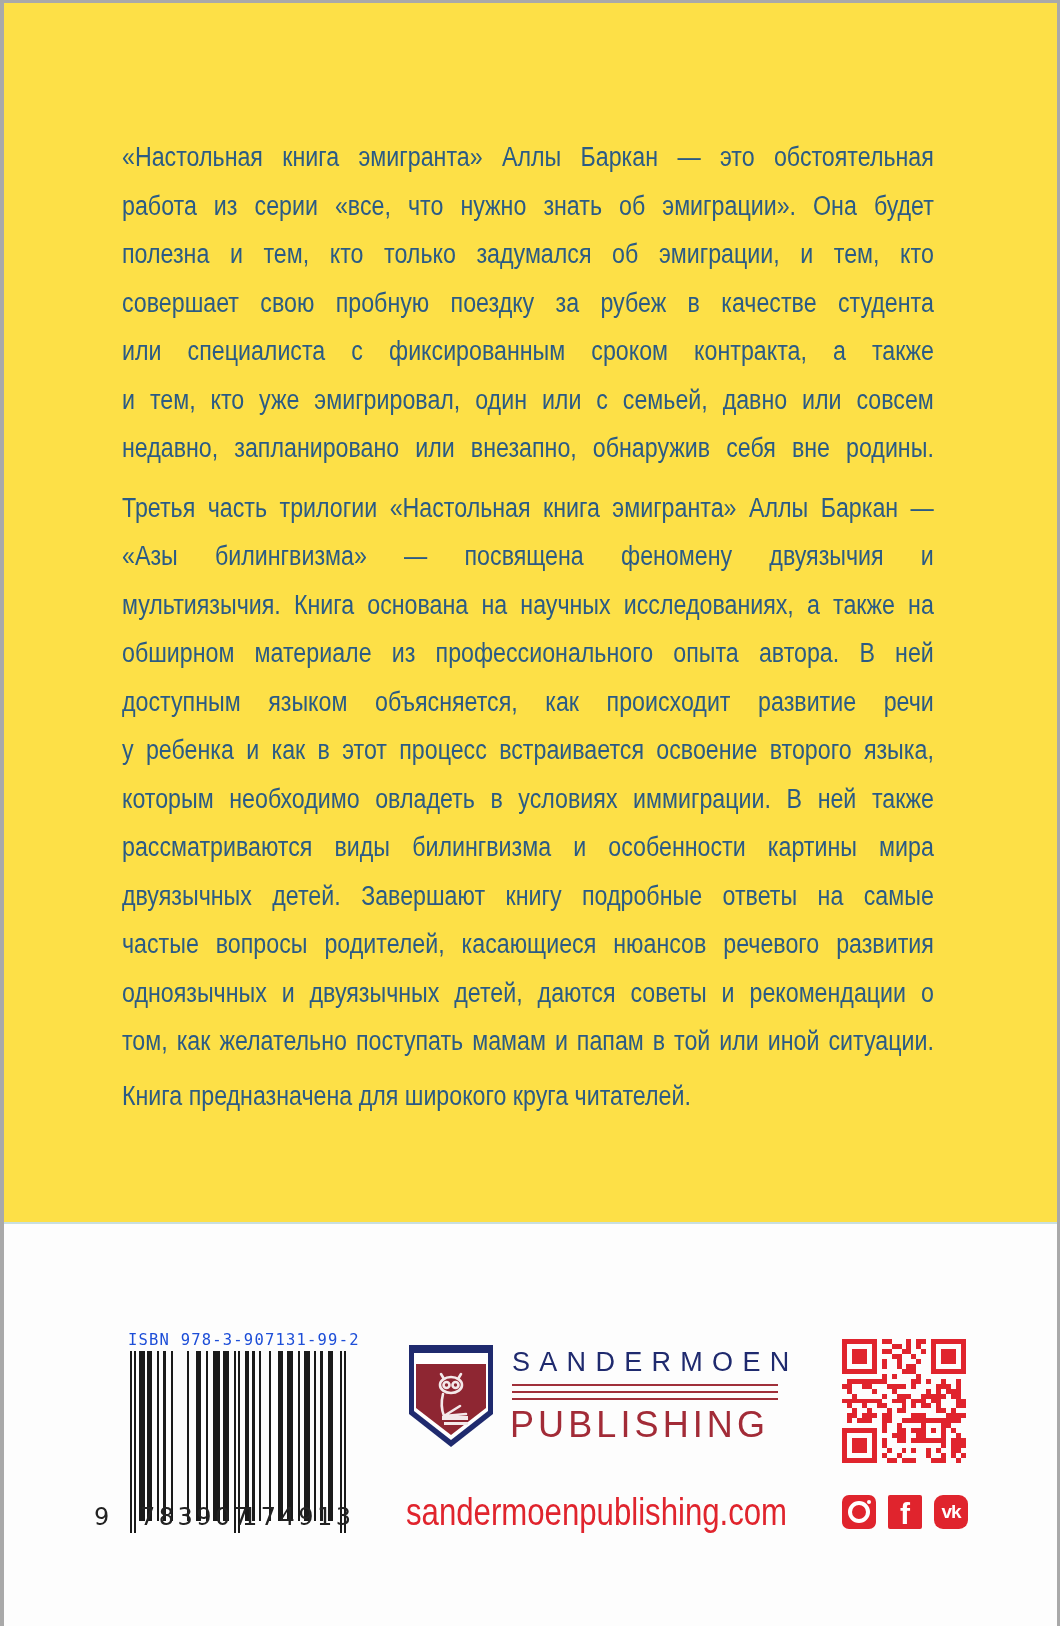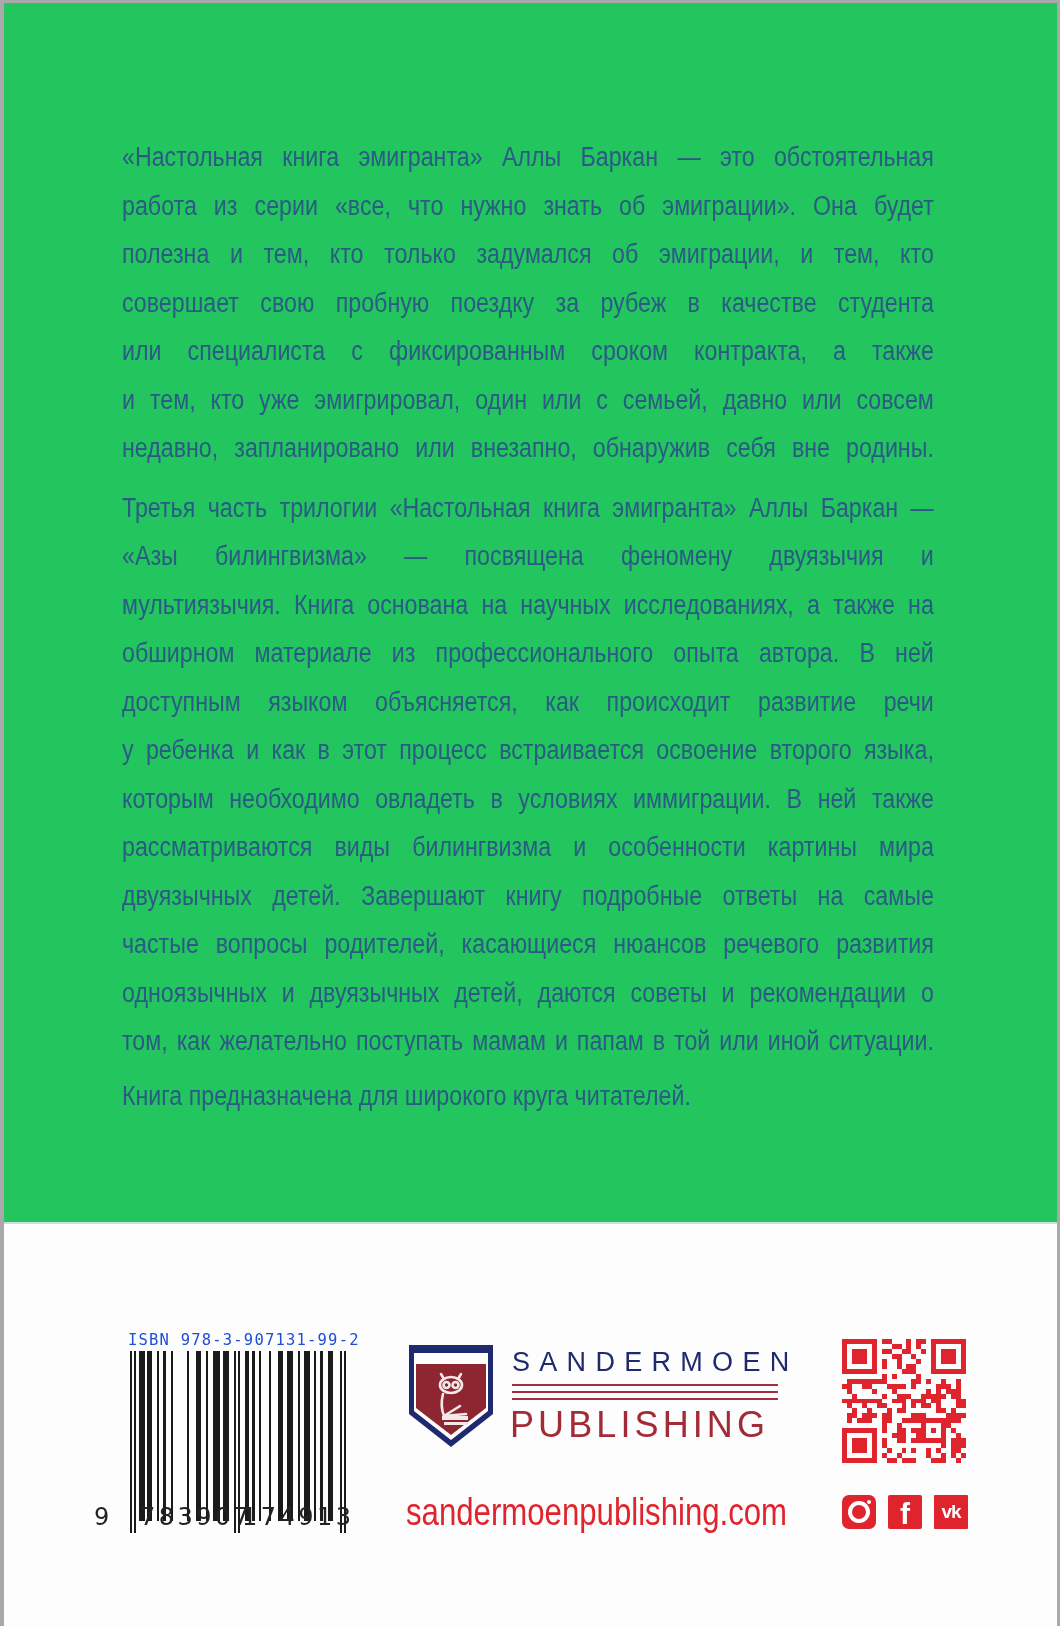--- a/index.html
+++ b/index.html
@@ -7,21 +7,21 @@
     width:1060px; height:1626px; overflow:hidden;
     background:#a9a9a9;
     font-family:"Liberation Sans", sans-serif;
   }
   .page {
     position:absolute; left:4px; top:3px; width:1053px; height:1623px;
     background:#fdfdfd;
   }
   .teal {
     position:absolute; left:0; top:0; width:1053px; height:1219px;
-    background:#22c55e;
+    background:#fde047;
     border-bottom:2px solid #c9dfe0;
   }
   .body-text {
     position:absolute; left:118px; top:130px; width:812px;
     color:#2b5b85;
     font-family:"Liberation Sans", sans-serif;
     font-size:27px;
     line-height:48.5px;
     transform:scaleX(0.86);
     transform-origin:left top;
@@ -70,21 +70,21 @@
     position:absolute; left:402px; top:1488px; white-space:nowrap;
     font-family:"Liberation Sans", sans-serif; font-size:38px; color:#e0242d;
     transform:scaleX(0.82); transform-origin:left top;
   }
   
   .qr { position:absolute; left:838px; top:1336px; width:124px; height:124px; }
   .social { position:absolute; left:838px; top:1492px; display:flex; gap:12px; }
   .soc { width:34px; height:34px; background:#e0242d; border-radius:7px; position:relative; color:#fff;
          display:flex; align-items:center; justify-content:center; font-family:"Liberation Sans", sans-serif; font-weight:bold; }
   .soc.fb { border-radius:2px; font-size:30px; padding-top:4px; box-sizing:border-box; }
-  .soc.vk { border-radius:1px; font-size:19px; letter-spacing:-1px; }
+  .soc.vk { border-radius:9px; font-size:19px; letter-spacing:-1px; }
   .soc.ig .ring { width:14px; height:14px; border:4px solid #fff; border-radius:50%; }
   .soc.ig .dot { position:absolute; right:5px; top:5px; width:4px; height:4px; background:#fff; border-radius:50%; }
 </style>
 </head>
 <body>
 
 <div class="page">
   <div class="teal">
     <div class="body-text">
       <div class="para p1">

